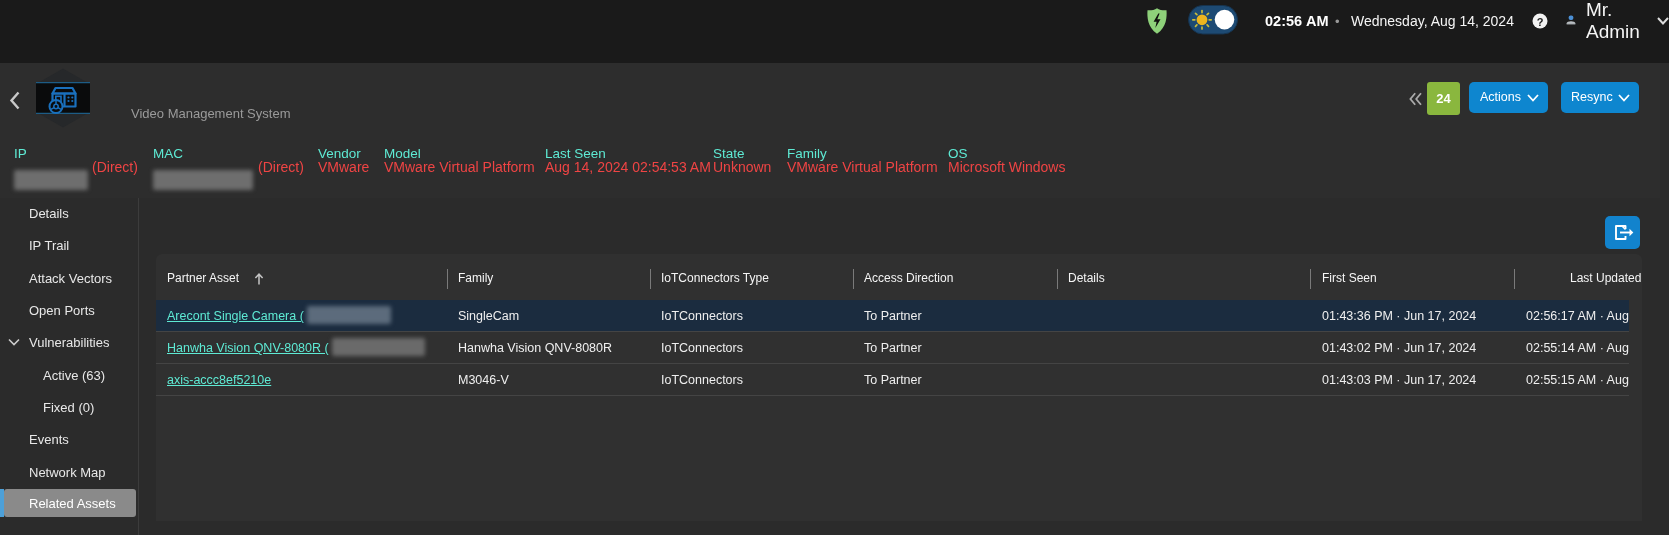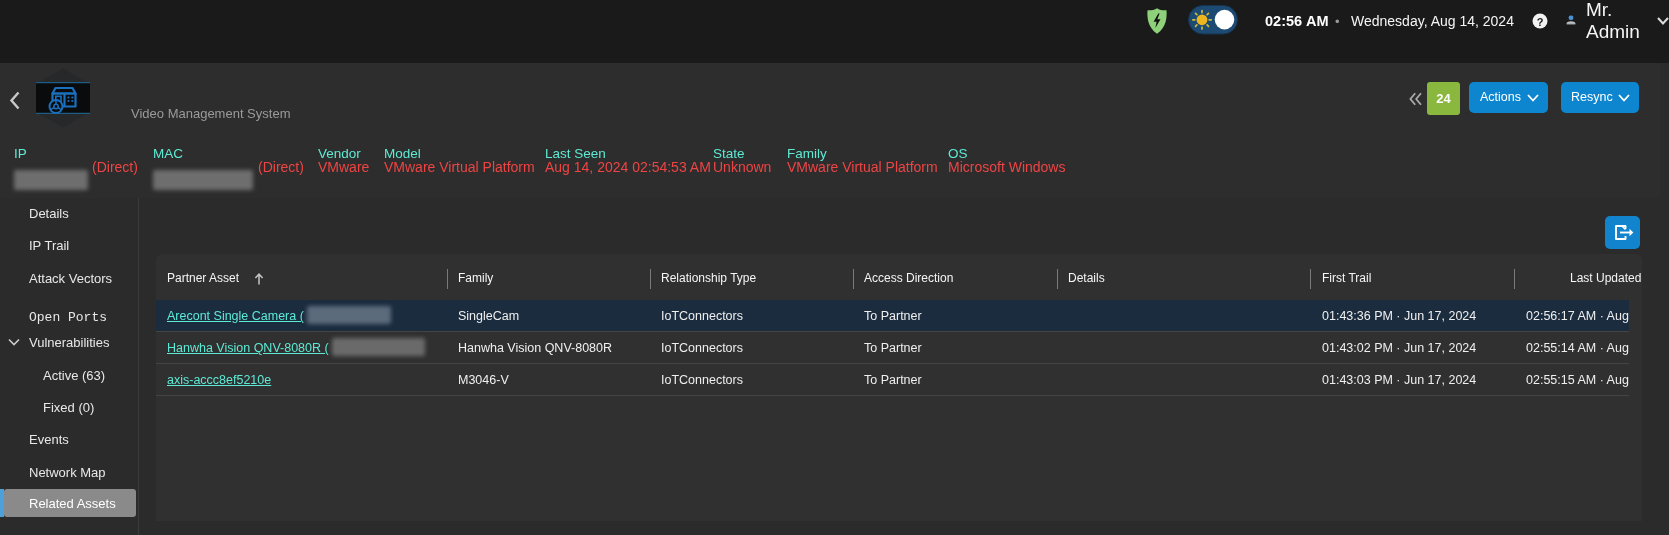--- a/index.html
+++ b/index.html
@@ -138,21 +138,21 @@
   <div class="val" style="left:545px;">Aug 14, 2024 02:54:53 AM</div>
   <div class="val" style="left:713px;">Unknown</div>
   <div class="val" style="left:787px;">VMware Virtual Platform</div>
   <div class="val" style="left:948px;">Microsoft Windows</div>
 </div>
 
 <div id="sidebar">
   <div class="sbi" style="top:8px;">Details</div>
   <div class="sbi" style="top:40px;">IP Trail</div>
   <div class="sbi" style="top:73px;">Attack Vectors</div>
-  <div class="sbi" style="top:112px;font-family:Liberation Mono, monospace;">Open Ports</div>
+  <div class="sbi" style="top:105px;">Open Ports</div>
   <svg style="position:absolute; left:8px; top:140px;" width="12" height="8" viewBox="0 0 12 8">
       <path d="M1 1.5 L6 6.5 L11 1.5" stroke="#ccc" stroke-width="1.6" fill="none"></path>
     </svg>
   <div class="sbi" style="top:137px;">Vulnerabilities</div>
   <div class="sbi2" style="top:170px;">Active (63)</div>
   <div class="sbi2" style="top:202px;">Fixed (0)</div>
   <div class="sbi" style="top:234px;">Events</div>
   <div class="sbi" style="top:267px;">Network Map</div>
   <div style="position:absolute; left:0; top:291px; width:4px; height:28px; background:#4da0d8;"></div>
   <div id="chip">
@@ -167,24 +167,24 @@
       <path d="M17 10 L20.5 13.5" stroke="#fff" stroke-width="1.5" fill="none"></path>
       <line x1="15" y1="16.5" x2="25" y2="16.5" stroke="#fff" stroke-width="1.9"></line>
       <path d="M24.5 12.8 L28.3 16.5 L24.5 20.2 Z" fill="#fff"></path>
     </svg>
   </div>
   <div id="table">
     <div class="hcell" style="left:11px;">Partner Asset<svg style="position:absolute; left:85px; top:1px;" width="14" height="14" viewBox="0 0 14 14">
           <path d="M7 12.5 V2.5 M3.4 6 L7 2.2 L10.6 6" stroke="#c4c4c4" stroke-width="1.5" fill="none"></path>
         </svg></div>
     <div class="hcell" style="left:302px;">Family</div>
-    <div class="hcell" style="left:505px;">Relationship Type</div>
+    <div class="hcell" style="left:505px;">IoTConnectors Type</div>
     <div class="hcell" style="left:708px;">Access Direction</div>
     <div class="hcell" style="left:912px;">Details</div>
-    <div class="hcell" style="left:1166px;">First Trail</div>
+    <div class="hcell" style="left:1166px;">First Seen</div>
     <div class="hcell" style="left:1370px;padding-left:44px;">Last Updated</div>
     <div class="vsep" style="left:291px;"></div>
     <div class="vsep" style="left:494px;"></div>
     <div class="vsep" style="left:697px;"></div>
     <div class="vsep" style="left:901px;"></div>
     <div class="vsep" style="left:1154px;"></div>
     <div class="vsep" style="left:1358px;"></div>
     <div class="row" style="top:46px; background:#1b2c3f;">
       <a class="lnk rc" style="left:11px;">Arecont Single Camera (</a>
       <div class="redact" style="left:151px; top:6px; width:84px; height:18px; background:#5c6b7c;"></div>

